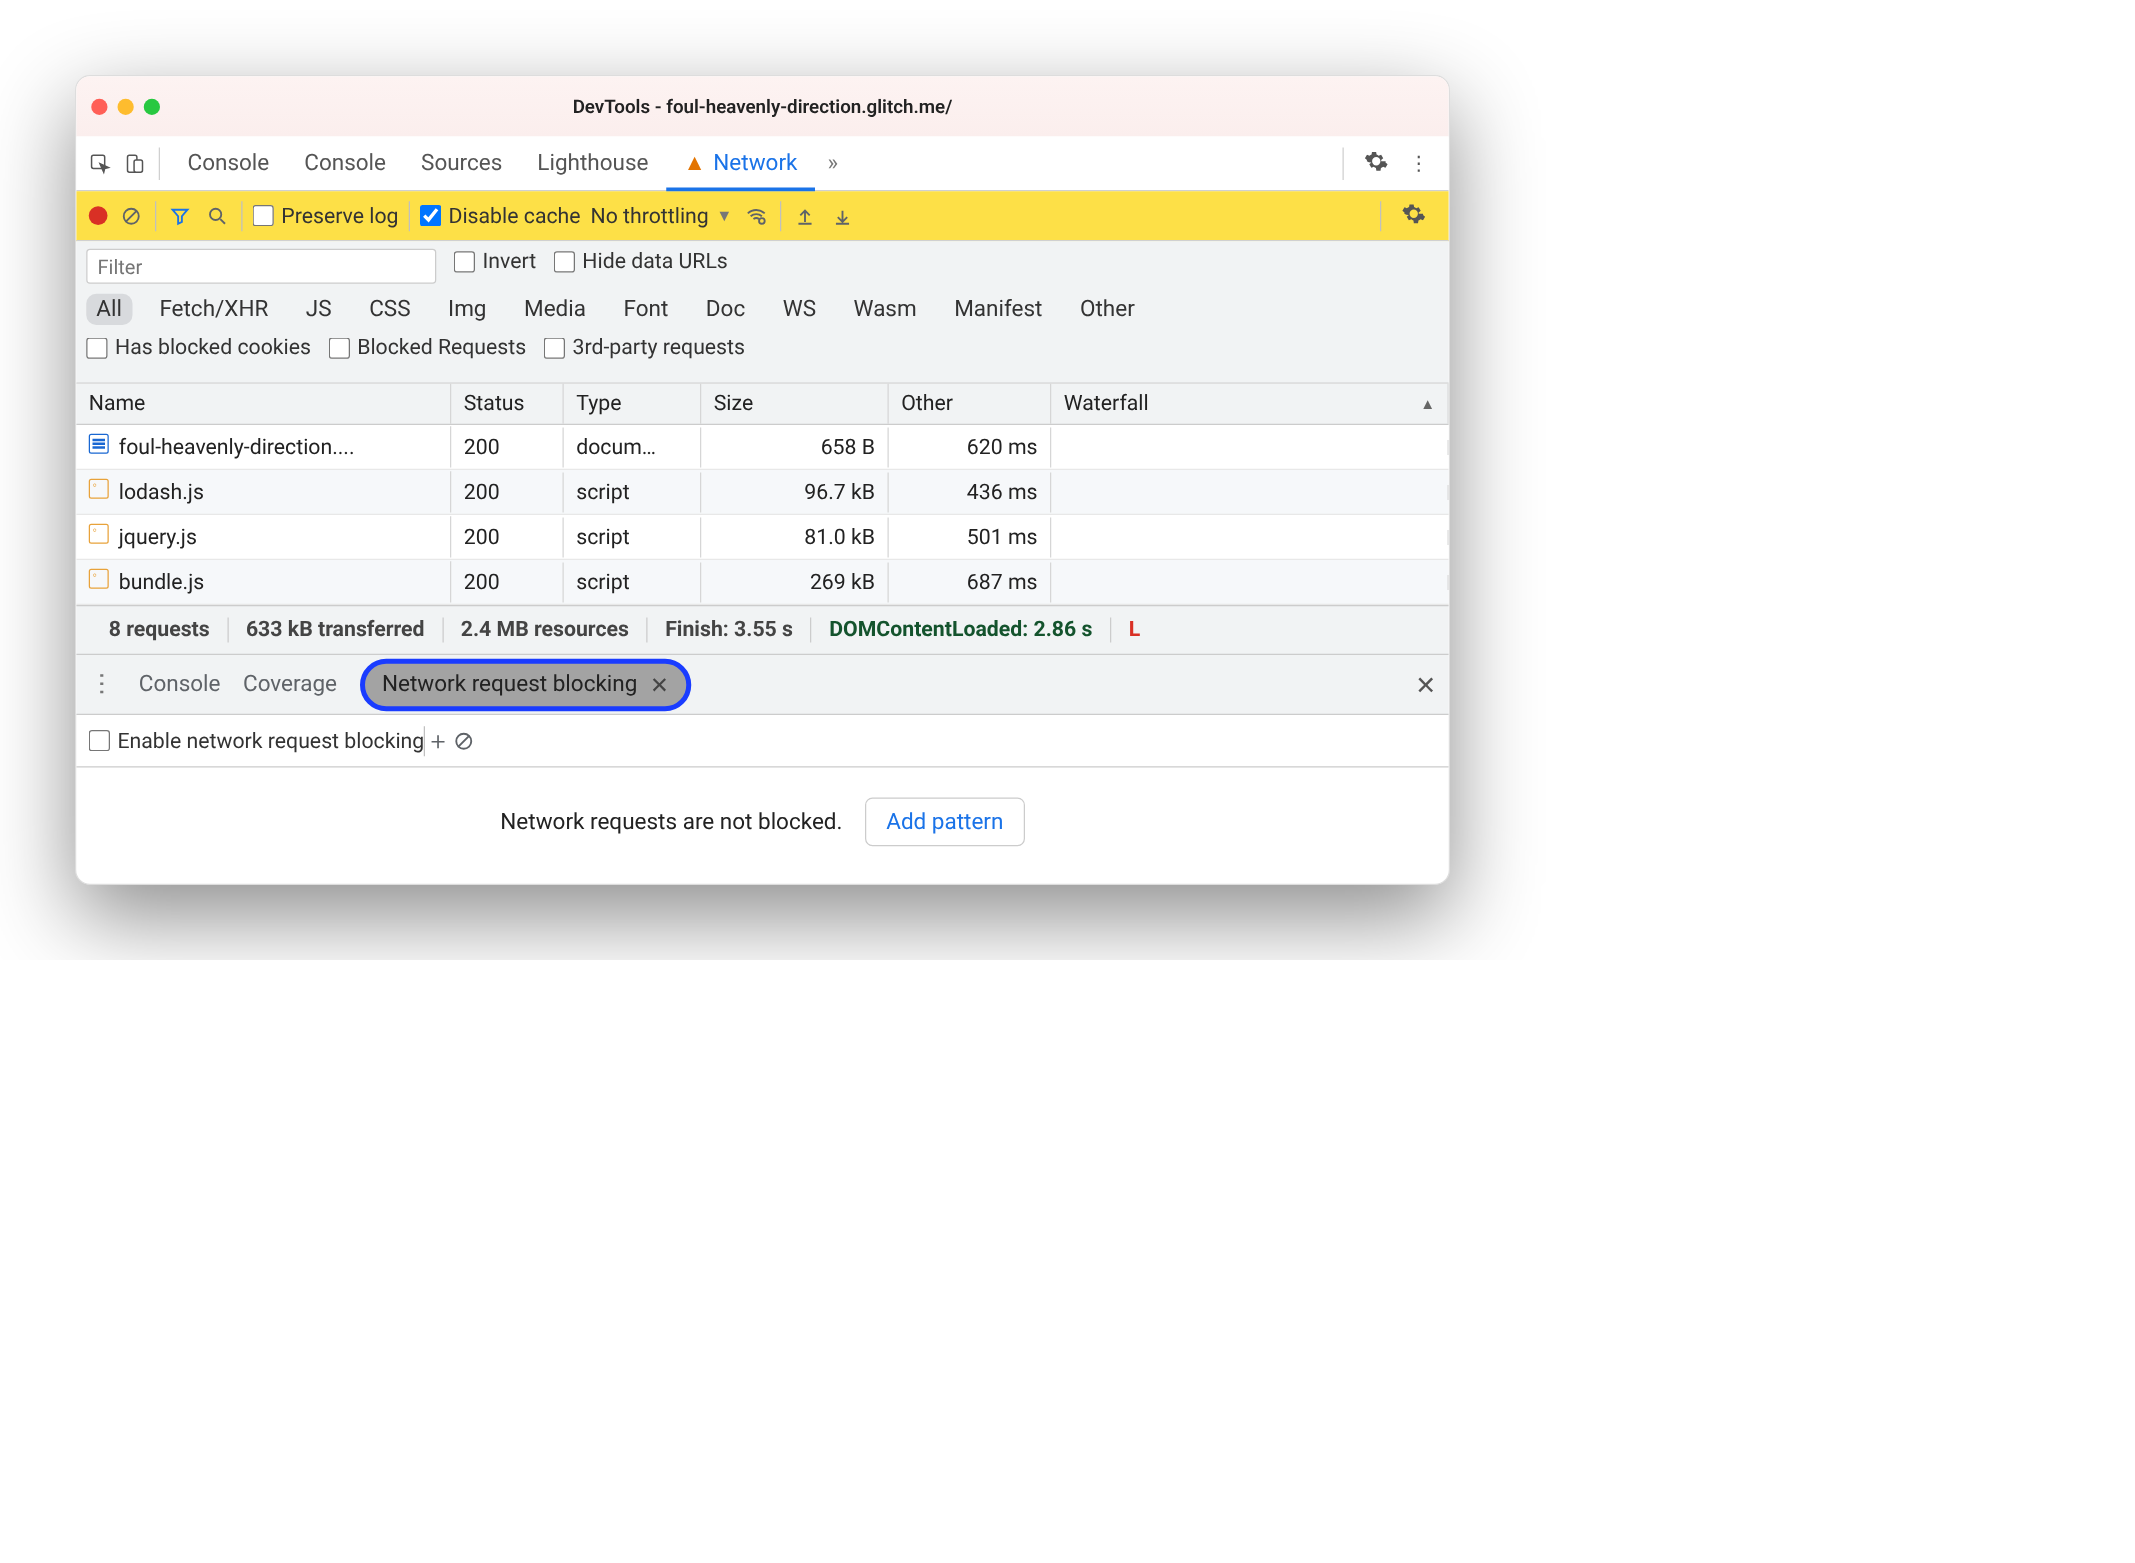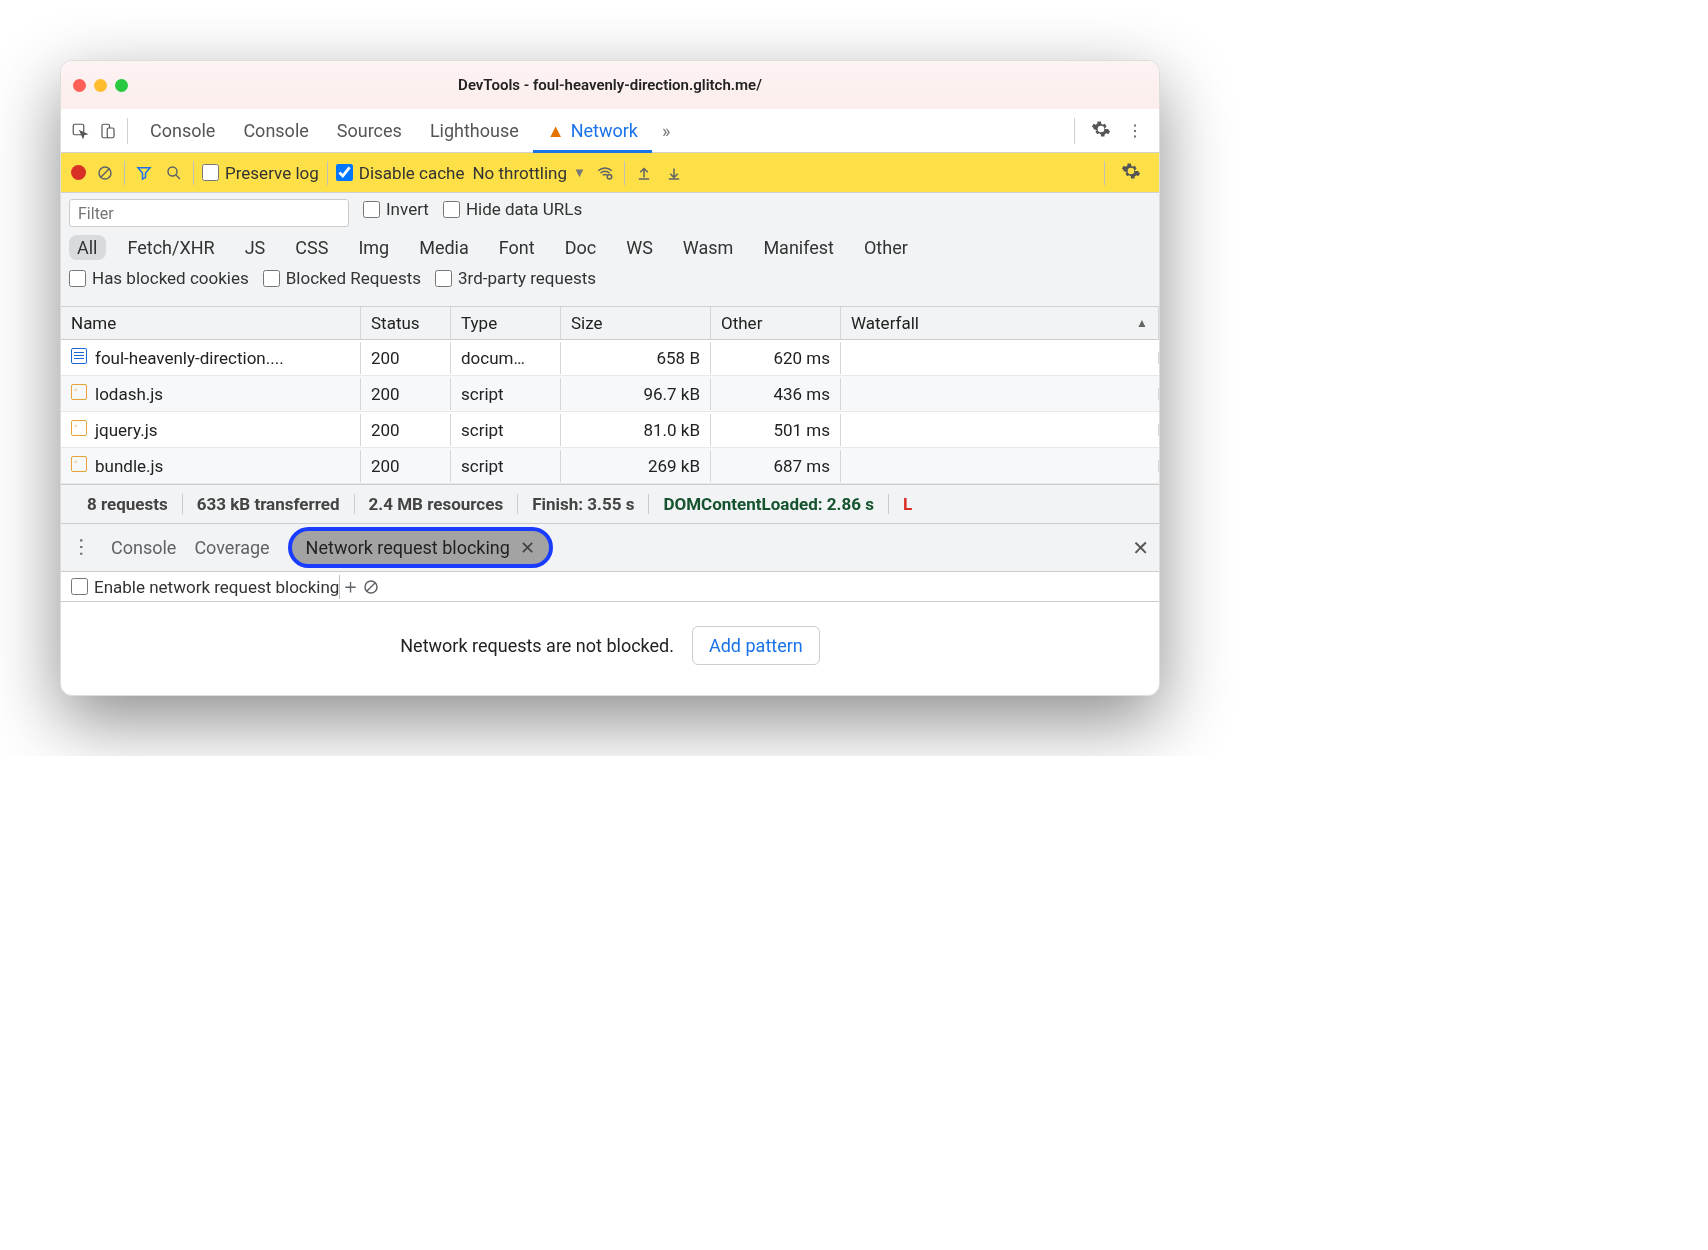--- a/index.html
+++ b/index.html
@@ -60,21 +60,21 @@
   .summary .load { color:#d93025; }
   .summary span:last-child { border-right:none; padding-right:0; }
 
   .drawer-tabs { display:flex; align-items:center; height:48px; border-bottom:1px solid #ccc; background:#f1f3f4; padding:0 10px; gap:18px; }
   .drawer-tab { font-size:18px; color:#5f6368; cursor:pointer; }
   .drawer-tab.highlighted { border:4px solid #1a3cff; border-radius:22px; padding:6px 14px; color:#222; display:flex; align-items:center; gap:10px; background:#a3a3a3; }
   .drawer-tab.highlighted .x { font-size:18px; color:#444; }
   .dots3 { color:#777; font-size:20px; letter-spacing:2px; transform:rotate(90deg); display:inline-block; }
   .close-drawer { margin-left:auto; font-size:20px; color:#555; cursor:pointer; }
 
-  .blocking-bar { display:flex; align-items:center; height:30px; border-bottom:1px solid #ccc; padding:0 10px; gap:0; font-size:17px; color:#333; }
+  .blocking-bar { display:flex; align-items:center; height:42px; border-bottom:1px solid #ccc; padding:0 10px; gap:0; font-size:17px; color:#333; }
   .plus, .noentry2 { color:#5f6368; font-size:20px; }
 
   .empty { display:flex; align-items:center; justify-content:center; gap:18px; padding:24px 0 30px; font-size:18px; color:#222; }
   .add-btn { border:1px solid #ccc; background:#fff; color:#1a73e8; font-size:18px; padding:8px 16px; border-radius:6px; cursor:pointer; }
 </style>
 </head>
 <body>
 
 <div class="window">
 

